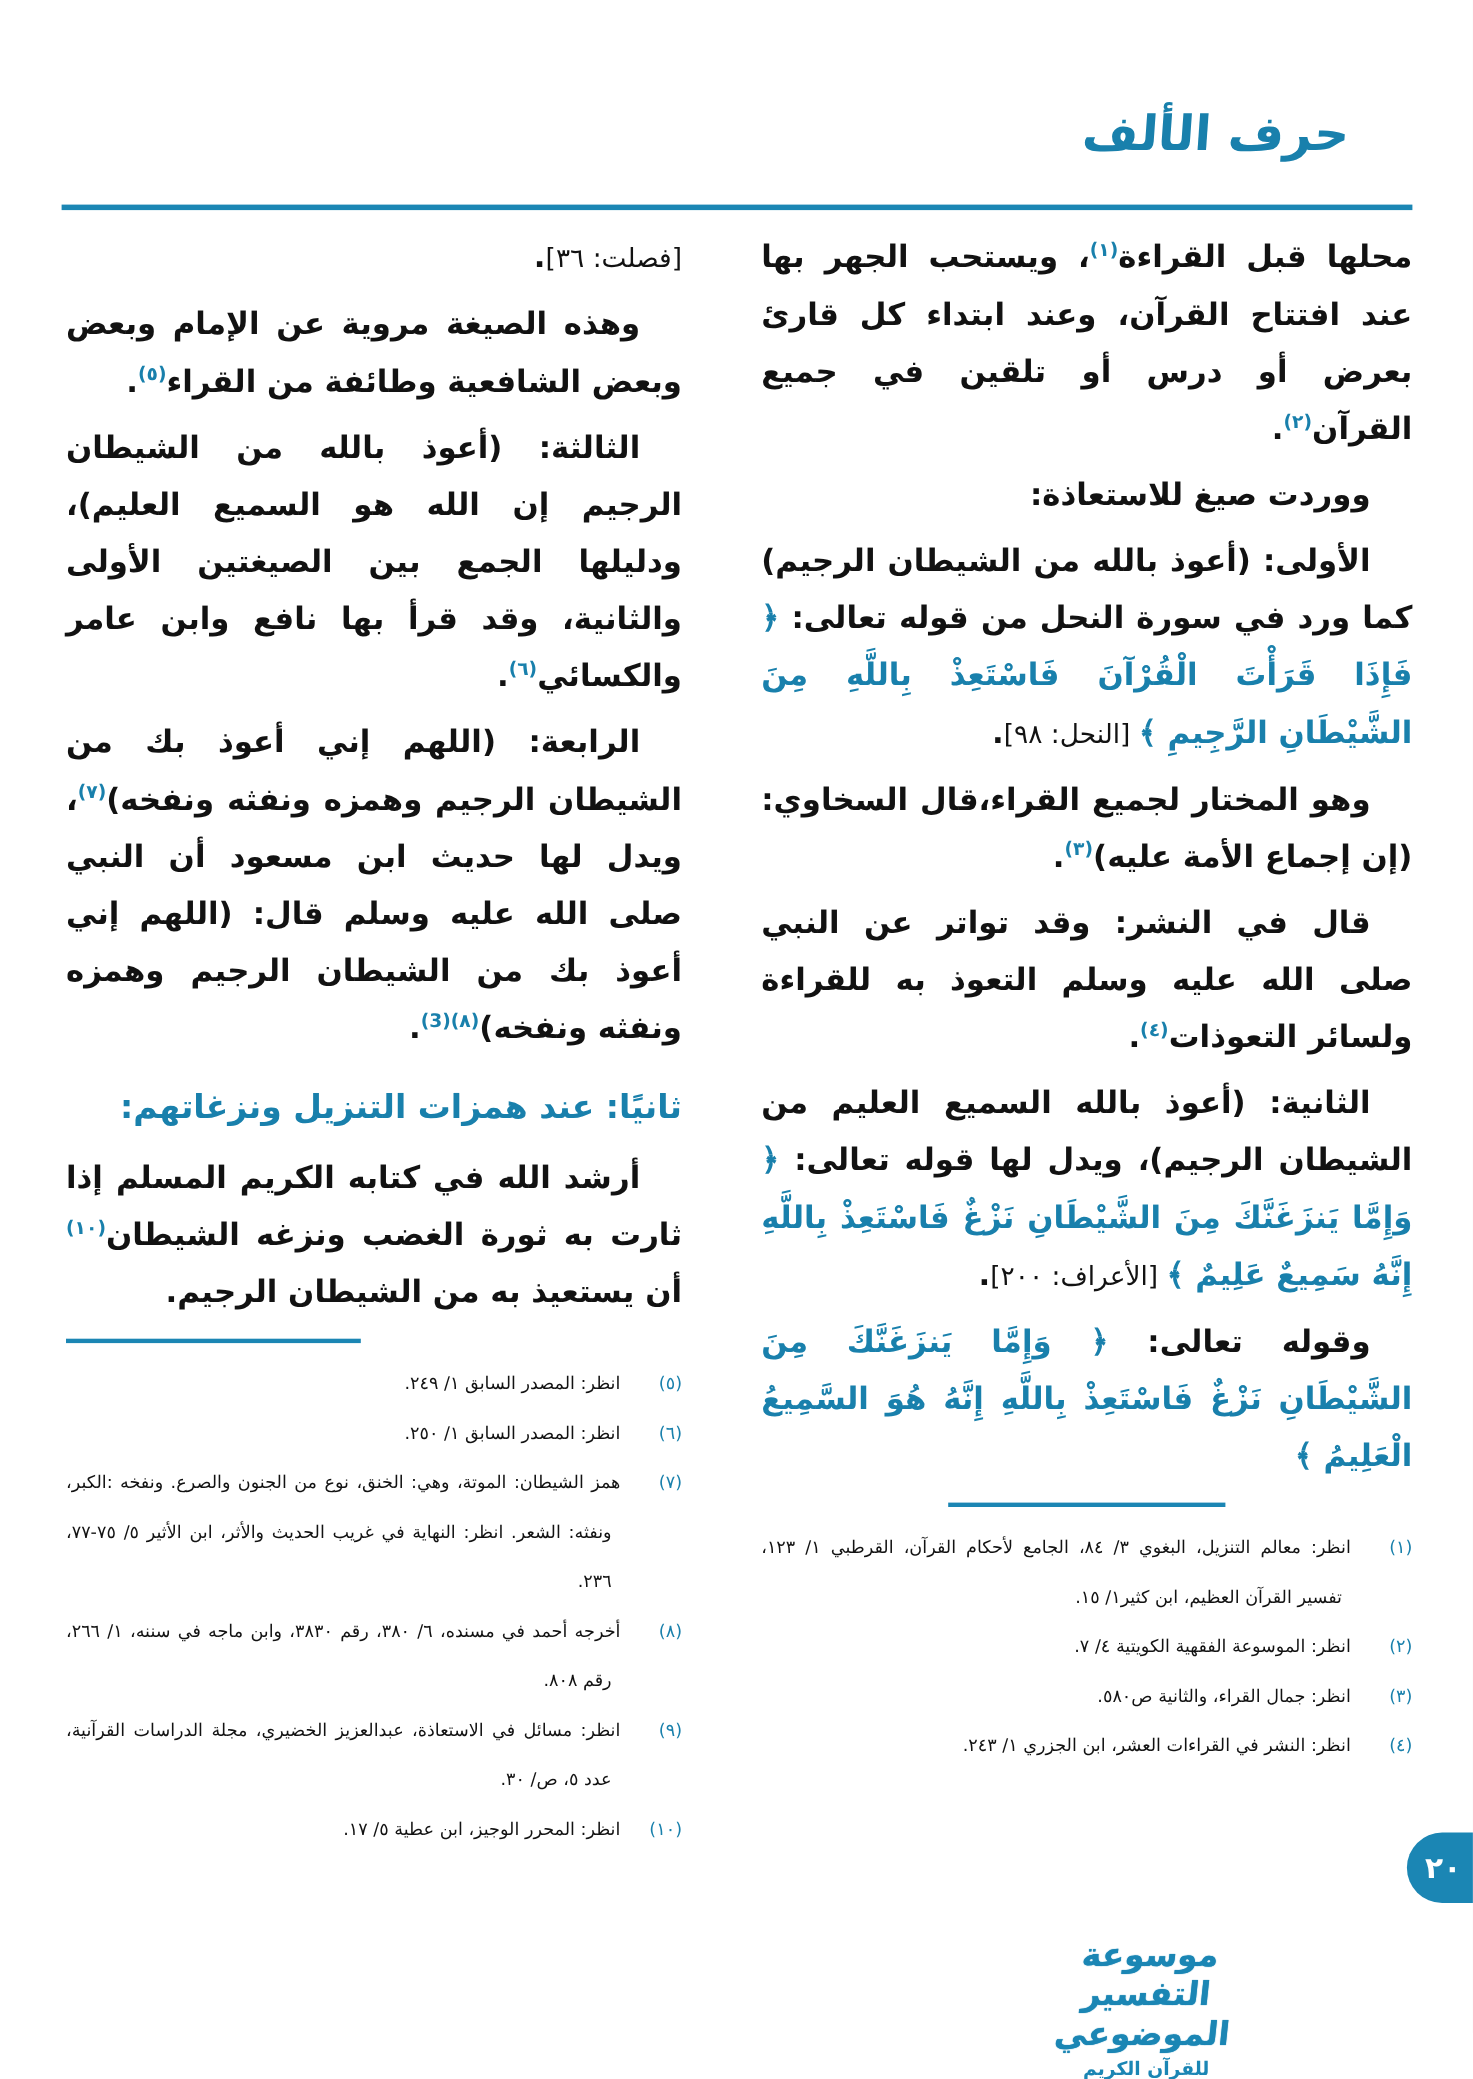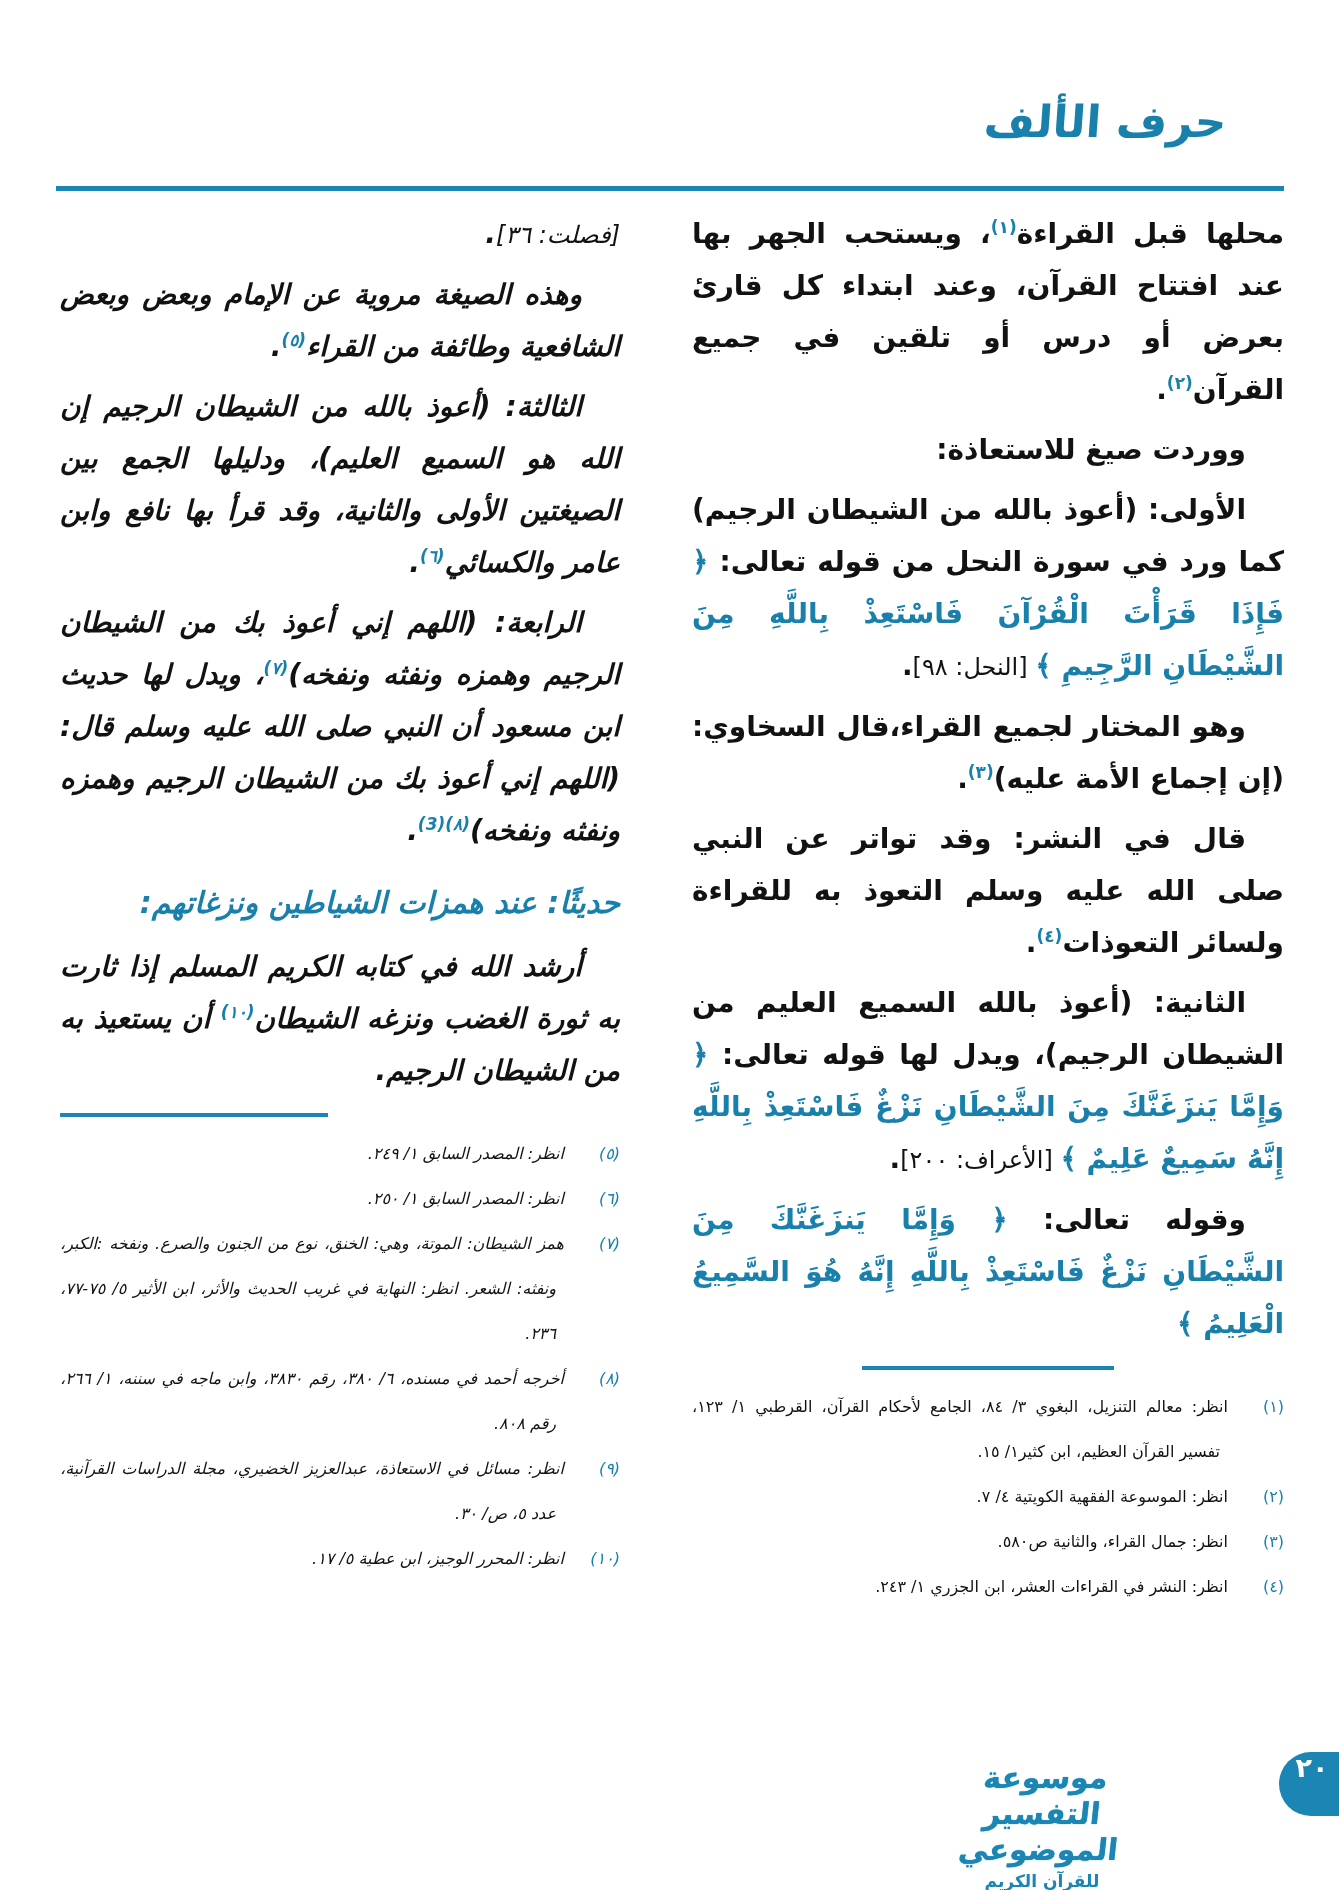--- a/index.html
+++ b/index.html
@@ -37,21 +37,21 @@
   
   .content{
     position:absolute;
     top:208px;right:55px;left:58px;
     display:flex;
     gap:72px;
     align-items:flex-start;
   }
   .col{min-width:0;}
   .col-right{flex:0 0 592px;}
-  .col-left{flex:0 0 560px;font-style:italic;}
+  .col-left{flex:0 0 560px;}
   .para{
     margin:0 0 8px 0;
     font-size:28px;
     line-height:52px;
     font-weight:bold;
     text-align:justify;
   }
   .para.indent{text-indent:38px;}
   .para.heading{
     color:var(--teal);
@@ -111,28 +111,29 @@
     transform:skewX(-6deg);
     text-shadow:0 0 1px var(--teal-bright);
   }
   .logo .logo-sub{
     font-size:17px;
     font-weight:bold;
     line-height:26px;
   }
   .page-badge{
     position:absolute;
-    top:1752px;right:0;
+    top:1666px;right:0;
     width:60px;height:64px;
     background:var(--teal-bright);
     border-radius:32px 0 0 32px;
     color:#ffffff;
     font-size:27px;
     font-weight:bold;
     display:flex;
+    align-items:center;
     justify-content:center;
     padding-left:6px;
     box-sizing:border-box;
   }
 </style>
 </head>
 <body>
 
 <div class="page">
 
@@ -158,21 +159,21 @@
           <div class="fn"><span class="fn-num">(٣)</span><span>انظر: جمال القراء، والثانية ص٥٨٠.</span></div>
           <div class="fn"><span class="fn-num">(٤)</span><span>انظر: النشر في القراءات العشر، ابن الجزري ١/ ٢٤٣.</span></div>
         </div>
     </div>
     <div class="col col-left">
       <div>
           <p class="para"><span class="seg-r">[فصلت: ٣٦]</span><span class="seg-b">.</span></p>
           <p class="para indent"><span class="seg-b">وهذه الصيغة مروية عن الإمام وبعض وبعض الشافعية وطائفة من القراء</span><span class="seg-n">(٥)</span><span class="seg-b">.</span></p>
           <p class="para indent"><span class="seg-b">الثالثة: (أعوذ بالله من الشيطان الرجيم إن الله هو السميع العليم)، ودليلها الجمع بين الصيغتين الأولى والثانية، وقد قرأ بها نافع وابن عامر والكسائي</span><span class="seg-n">(٦)</span><span class="seg-b">.</span></p>
           <p class="para indent"><span class="seg-b">الرابعة: (اللهم إني أعوذ بك من الشيطان الرجيم وهمزه ونفثه ونفخه)</span><span class="seg-n">(٧)</span><span class="seg-b">، ويدل لها حديث ابن مسعود أن النبي صلى الله عليه وسلم قال: (اللهم إني أعوذ بك من الشيطان الرجيم وهمزه ونفثه ونفخه)</span><span class="seg-n">(٨)(3)</span><span class="seg-b">.</span></p>
-          <p class="para heading"><span class="seg-b">حديثًا: عند همزات الشياطين ونزغاتهم:</span></p>
+          <p class="para heading"><span class="seg-b">ثانيًا: عند همزات التنزيل ونزغاتهم:</span></p>
           <p class="para indent"><span class="seg-b">أرشد الله في كتابه الكريم المسلم إذا ثارت به ثورة الغضب ونزغه الشيطان</span><span class="seg-n">(١٠)</span><span class="seg-b"> أن يستعيذ به من الشيطان الرجيم.</span></p>
         </div>
       <div class="fn-sep"></div>
       <div>
           <div class="fn"><span class="fn-num">(٥)</span><span>انظر: المصدر السابق ١/ ٢٤٩.</span></div>
           <div class="fn"><span class="fn-num">(٦)</span><span>انظر: المصدر السابق ١/ ٢٥٠.</span></div>
           <div class="fn"><span class="fn-num">(٧)</span><span>همز الشيطان: الموتة، وهي: الخنق، نوع من الجنون والصرع. ونفخه :الكبر، ونفثه: الشعر. انظر: النهاية في غريب الحديث والأثر، ابن الأثير ٥/ ٧٥-٧٧، ٢٣٦.</span></div>
           <div class="fn"><span class="fn-num">(٨)</span><span>أخرجه أحمد في مسنده، ٦/ ٣٨٠، رقم ٣٨٣٠، وابن ماجه في سننه، ١/ ٢٦٦، رقم ٨٠٨.</span></div>
           <div class="fn"><span class="fn-num">(٩)</span><span>انظر: مسائل في الاستعاذة، عبدالعزيز الخضيري، مجلة الدراسات القرآنية، عدد ٥، ص/ ٣٠.</span></div>
           <div class="fn"><span class="fn-num">(١٠)</span><span>انظر: المحرر الوجيز، ابن عطية ٥/ ١٧.</span></div>

